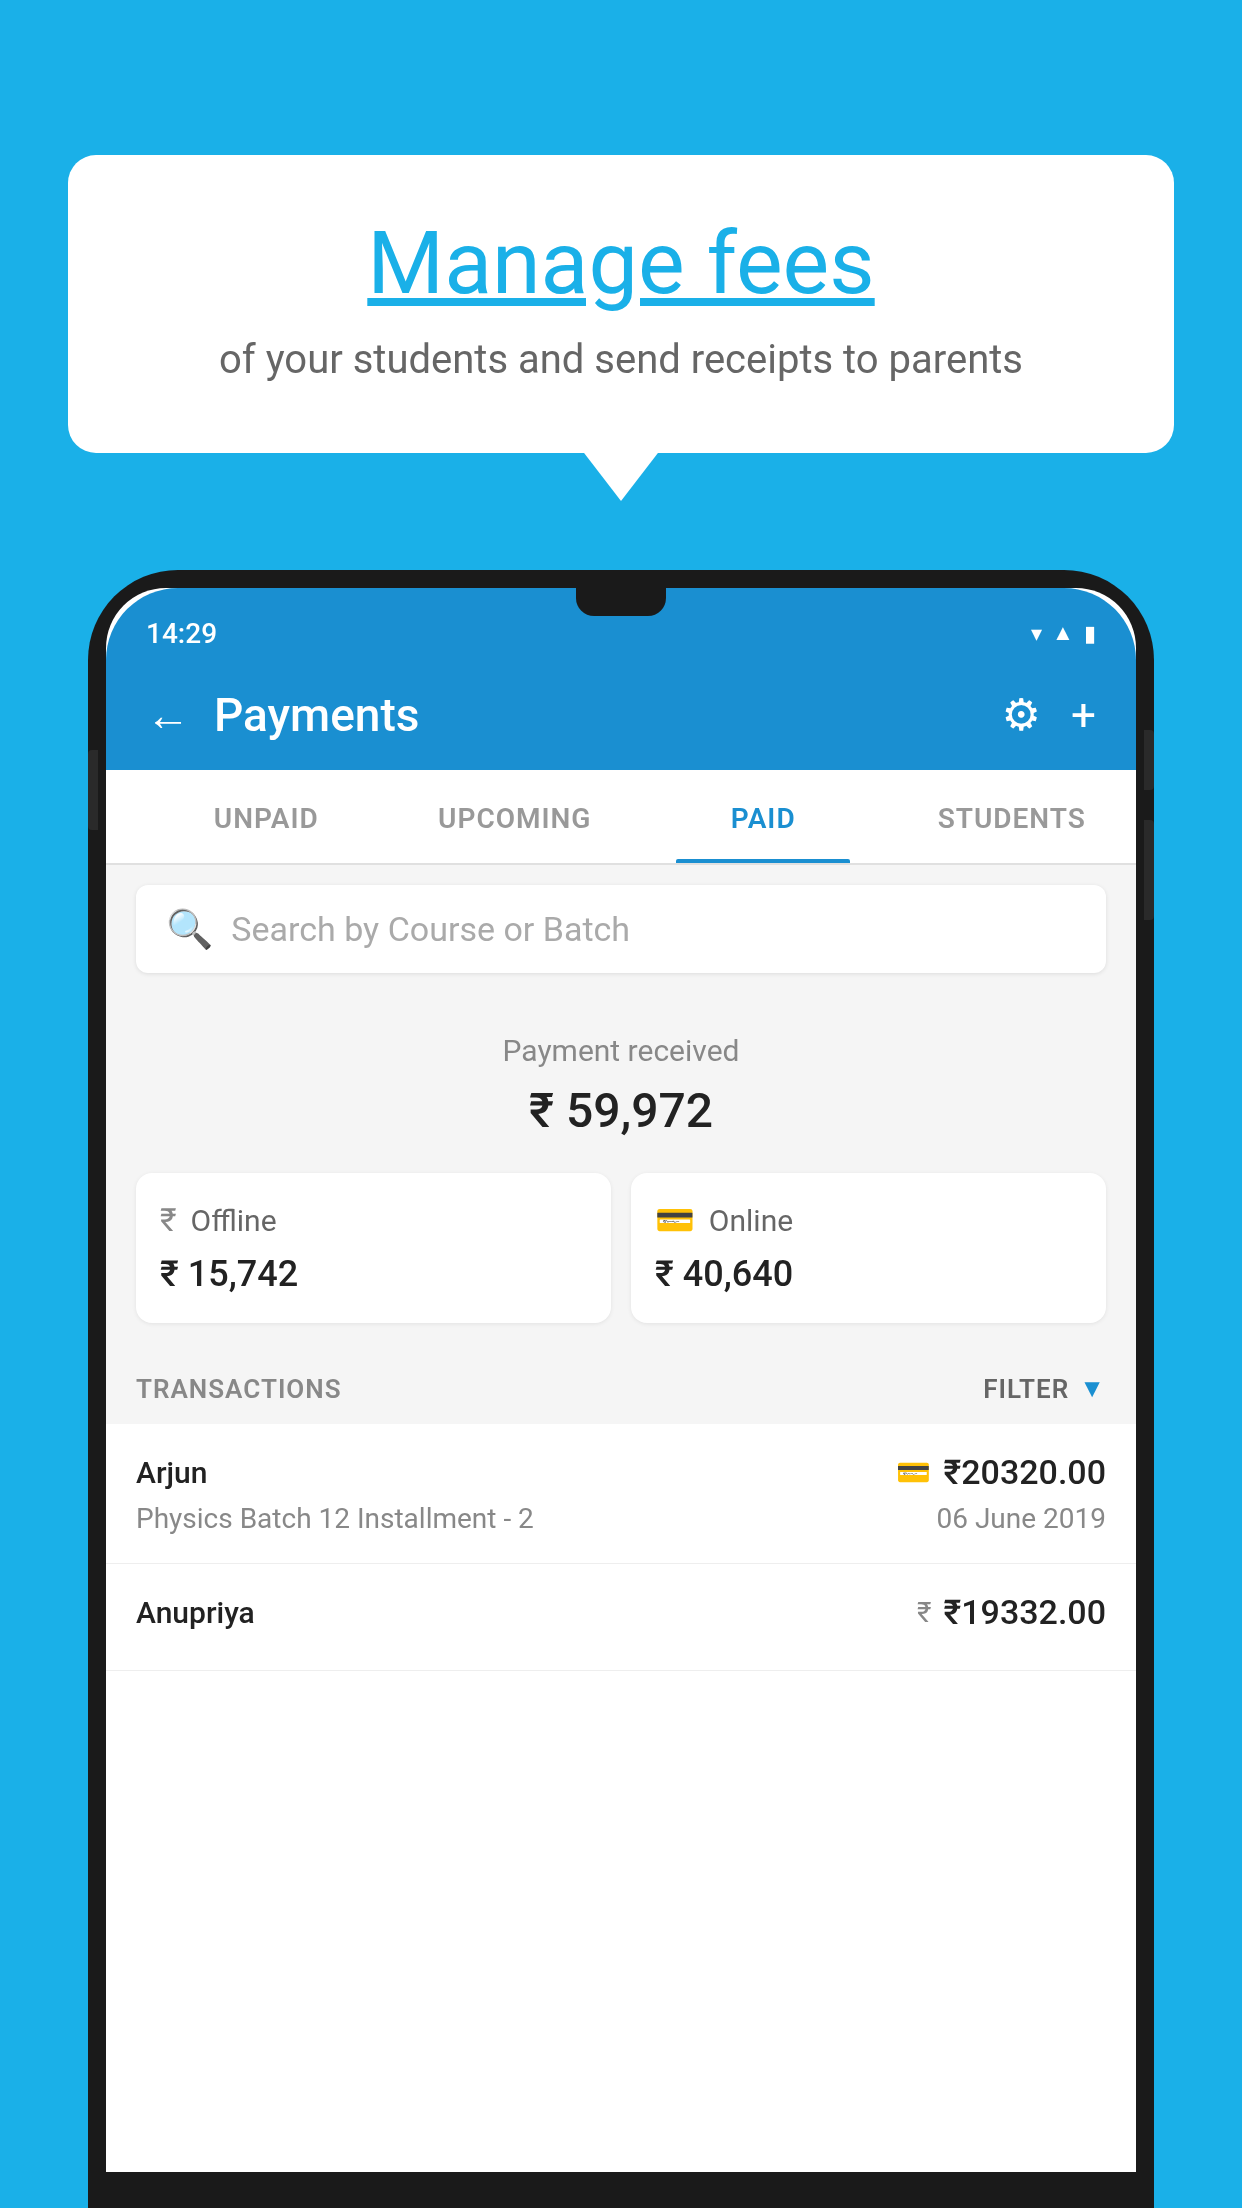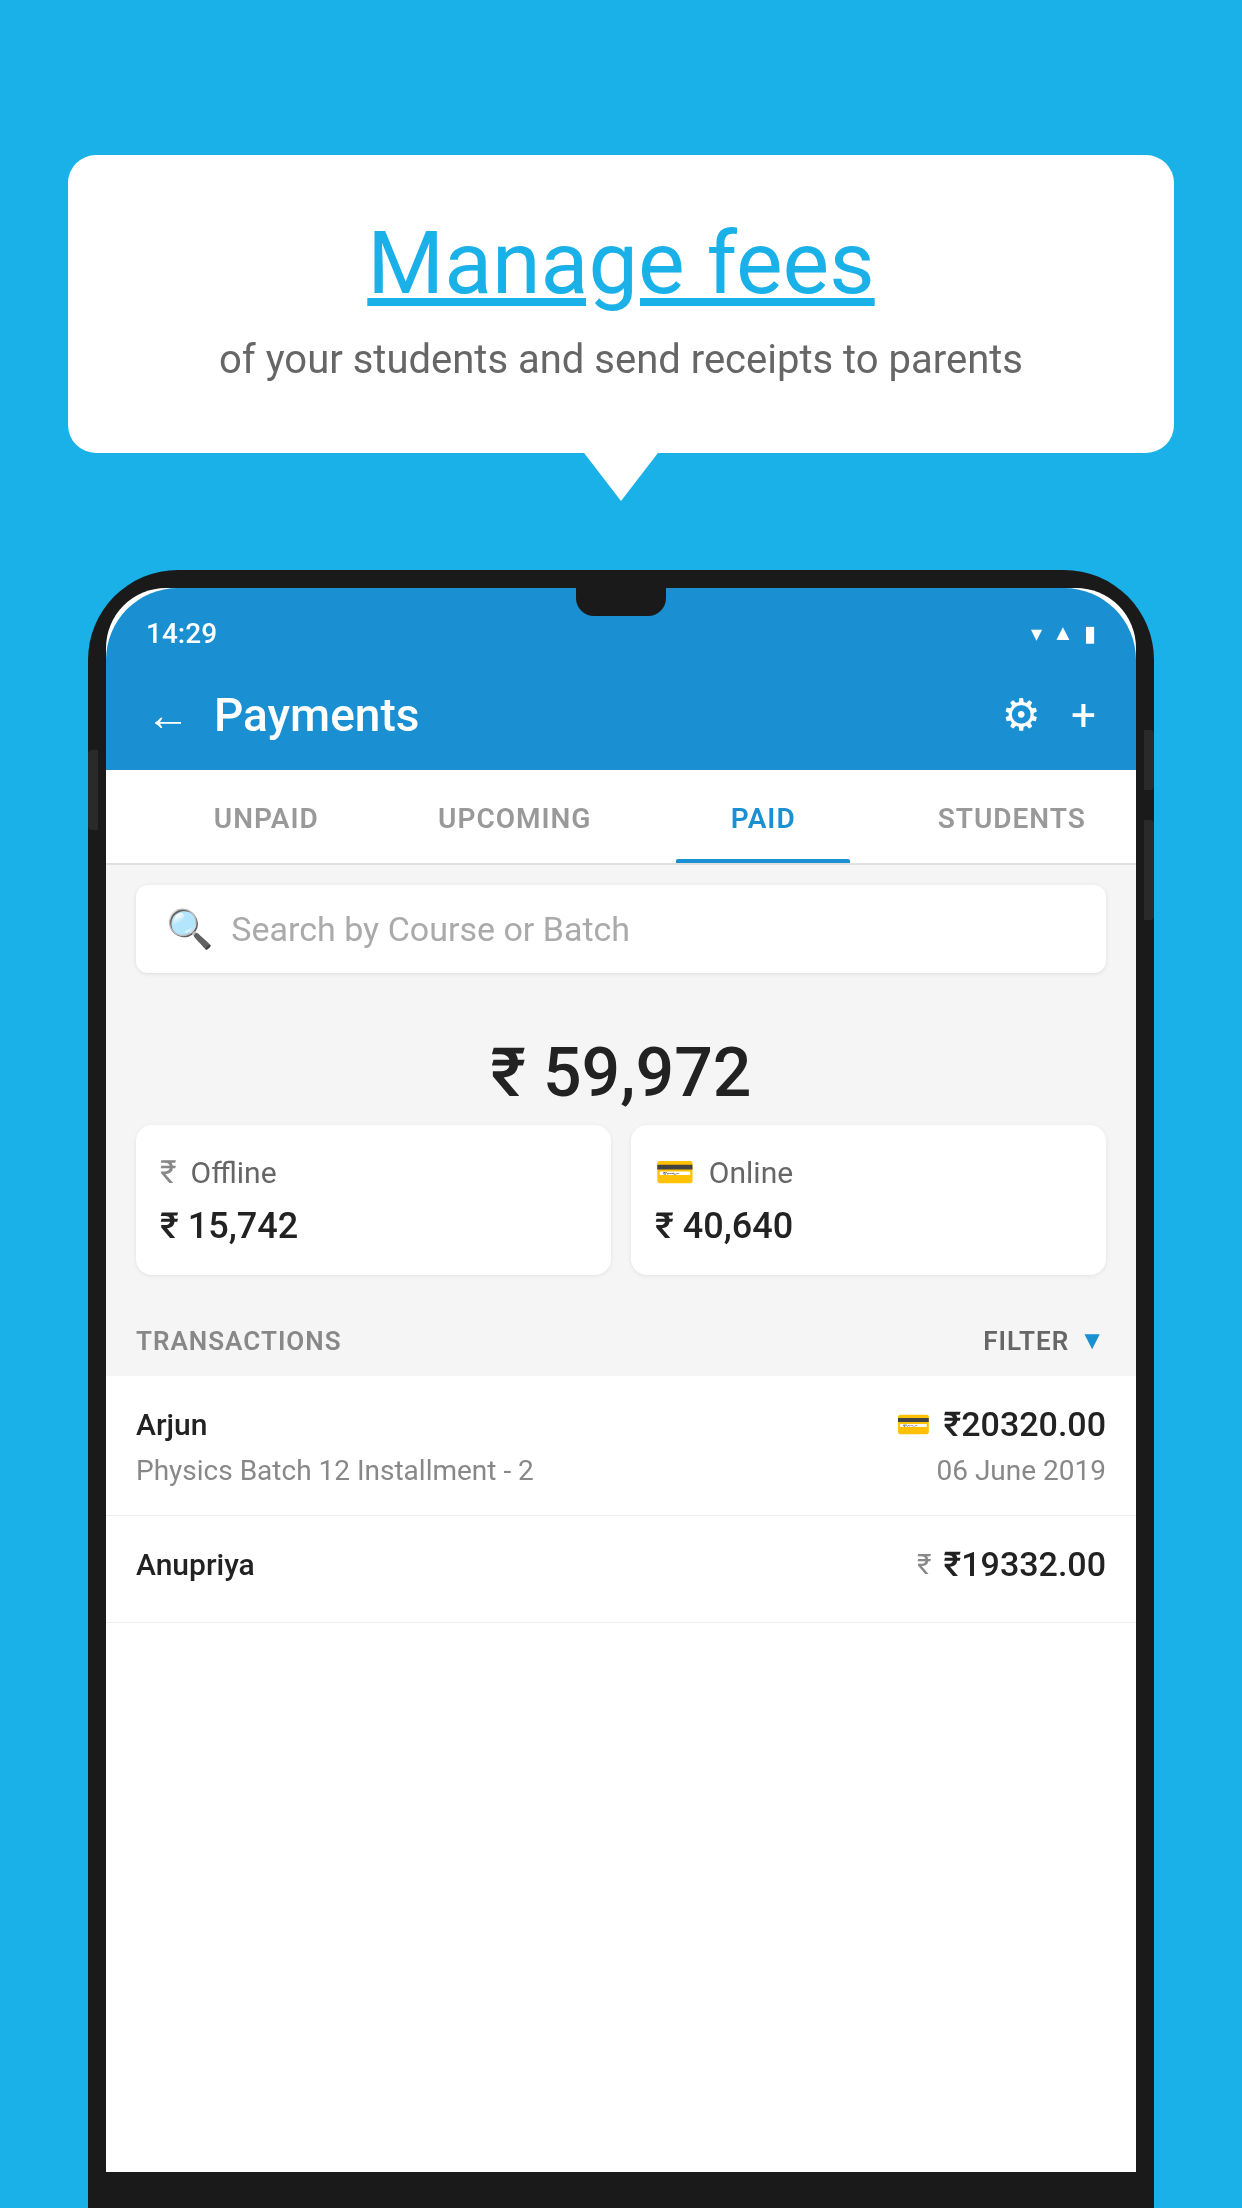--- a/index.html
+++ b/index.html
@@ -222,23 +222,23 @@
     }
 
     .payment-label {
       color: #888;
       font-size: 30px;
       margin-bottom: 14px;
     }
 
     .payment-amount {
       color: #222;
-      font-size: 68px;
-      font-weight: 500;
-      margin-bottom: 12px;
+      font-size: 48px;
+      font-weight: 500;
+      margin-bottom: 34px;
     }
 
     .payment-cards {
       display: flex;
       gap: 20px;
     }
 
     .payment-card {
       flex: 1;
       background: white;
@@ -433,20 +433,21 @@
     </div>
 
     <div class="search-container">
       <div class="search-bar">
         <span class="search-icon-shape">🔍</span>
         <span class="search-placeholder">Search by Course or Batch</span>
       </div>
     </div>
 
     <div class="payment-summary">
+      <div class="payment-label">Payment received</div>
       <div class="payment-amount">₹ 59,972</div>
       <div class="payment-cards">
         <div class="payment-card">
           <div class="card-header">
             <span class="card-icon">₹</span>
             <span class="card-type">Offline</span>
           </div>
           <div class="card-amount">₹ 15,742</div>
         </div>
         <div class="payment-card">

